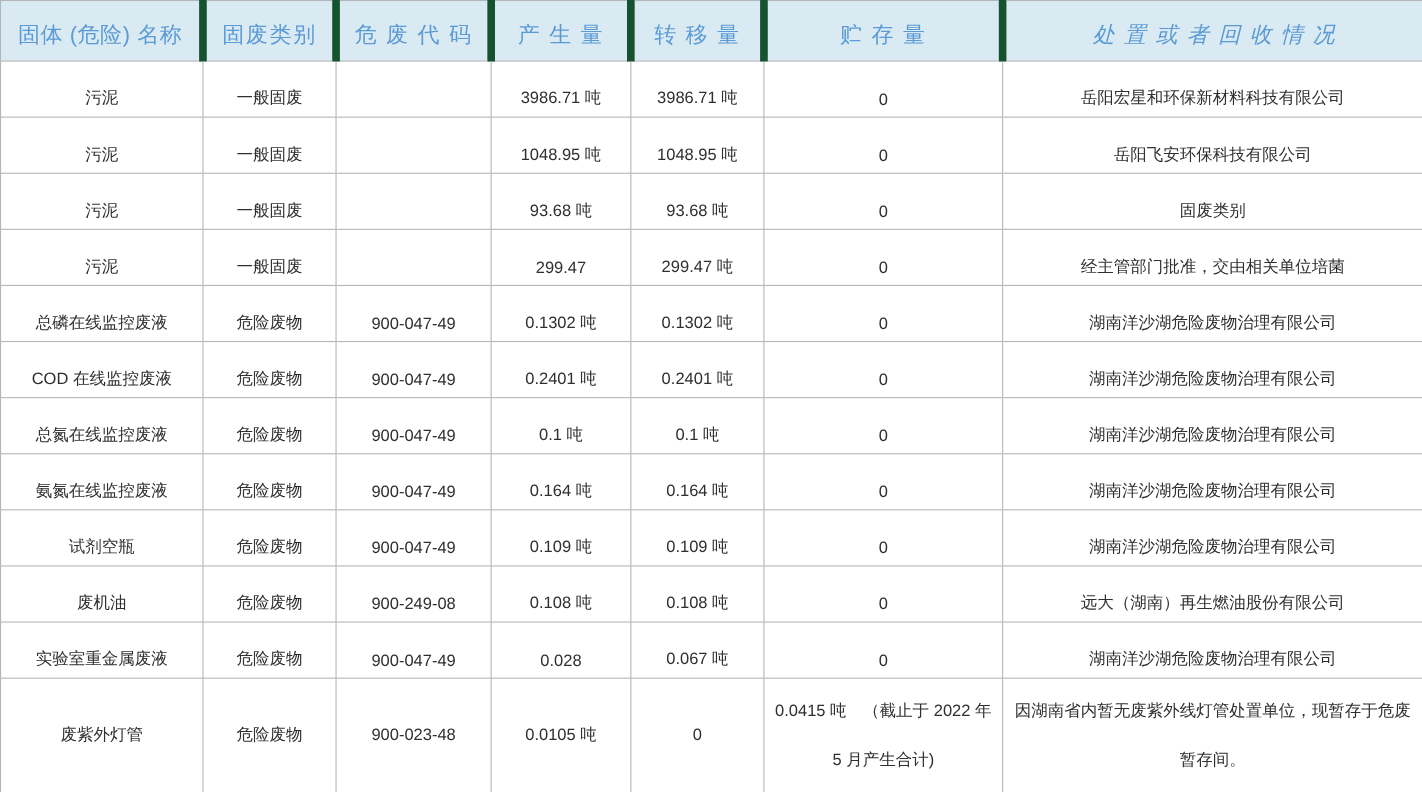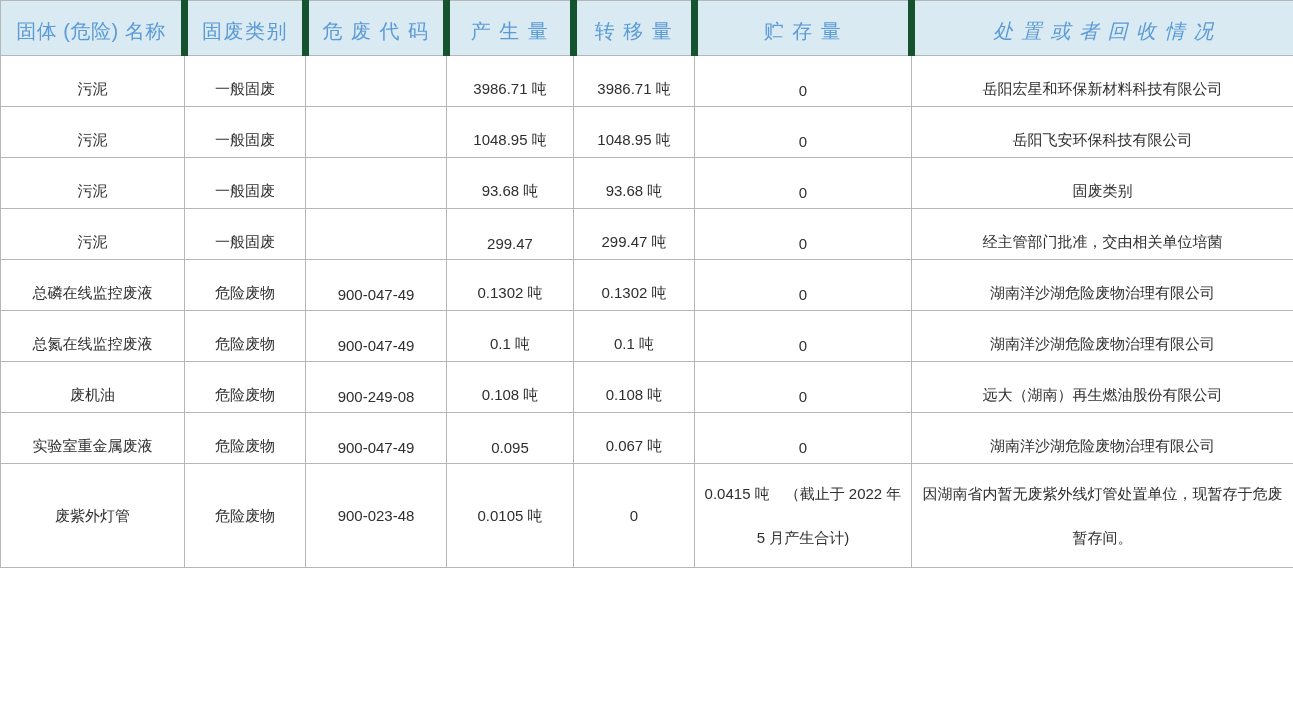--- a/index.html
+++ b/index.html
@@ -126,42 +126,69 @@
       <tr>
         <td>总磷在线监控废液</td>
         <td>危险废物</td>
         <td>900-047-49</td>
         <td>0.1302 吨</td>
         <td>0.1302 吨</td>
         <td>0</td>
         <td>湖南洋沙湖危险废物治理有限公司</td>
       </tr>
       <tr>
+        <td>COD 在线监控废液</td>
+        <td>危险废物</td>
+        <td>900-047-49</td>
+        <td>0.2401 吨</td>
+        <td>0.2401 吨</td>
+        <td>0</td>
+        <td>湖南洋沙湖危险废物治理有限公司</td>
+      </tr>
+      <tr>
         <td>总氮在线监控废液</td>
         <td>危险废物</td>
         <td>900-047-49</td>
         <td>0.1 吨</td>
         <td>0.1 吨</td>
+        <td>0</td>
+        <td>湖南洋沙湖危险废物治理有限公司</td>
+      </tr>
+      <tr>
+        <td>氨氮在线监控废液</td>
+        <td>危险废物</td>
+        <td>900-047-49</td>
+        <td>0.164 吨</td>
+        <td>0.164 吨</td>
+        <td>0</td>
+        <td>湖南洋沙湖危险废物治理有限公司</td>
+      </tr>
+      <tr>
+        <td>试剂空瓶</td>
+        <td>危险废物</td>
+        <td>900-047-49</td>
+        <td>0.109 吨</td>
+        <td>0.109 吨</td>
         <td>0</td>
         <td>湖南洋沙湖危险废物治理有限公司</td>
       </tr>
       <tr>
         <td>废机油</td>
         <td>危险废物</td>
         <td>900-249-08</td>
         <td>0.108 吨</td>
         <td>0.108 吨</td>
         <td>0</td>
         <td>远大（湖南）再生燃油股份有限公司</td>
       </tr>
       <tr>
         <td>实验室重金属废液</td>
         <td>危险废物</td>
         <td>900-047-49</td>
-        <td>0.095</td>
+        <td>0.028</td>
         <td>0.067 吨</td>
         <td>0</td>
         <td>湖南洋沙湖危险废物治理有限公司</td>
       </tr>
       <tr>
         <td>废紫外灯管</td>
         <td>危险废物</td>
         <td>900-023-48</td>
         <td>0.0105 吨</td>
         <td>0</td>

